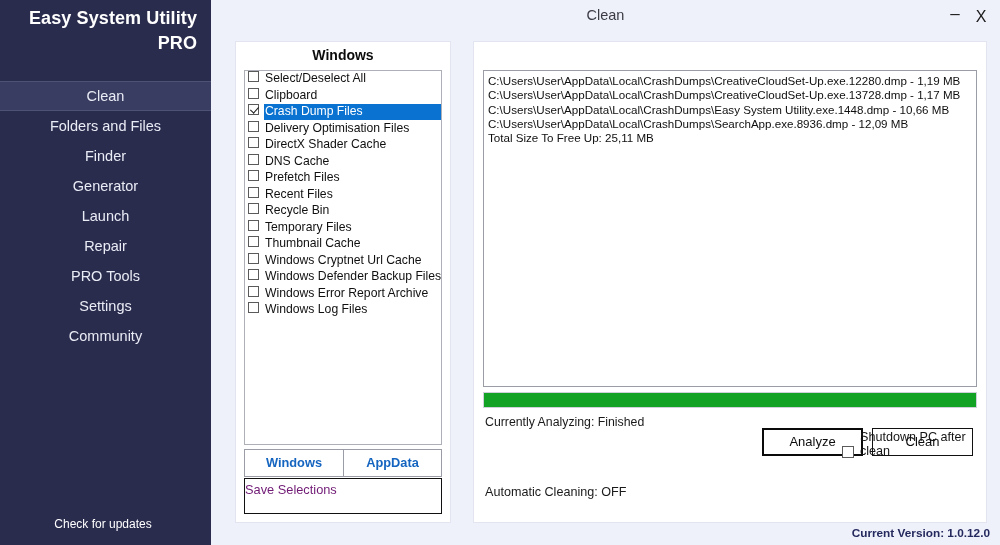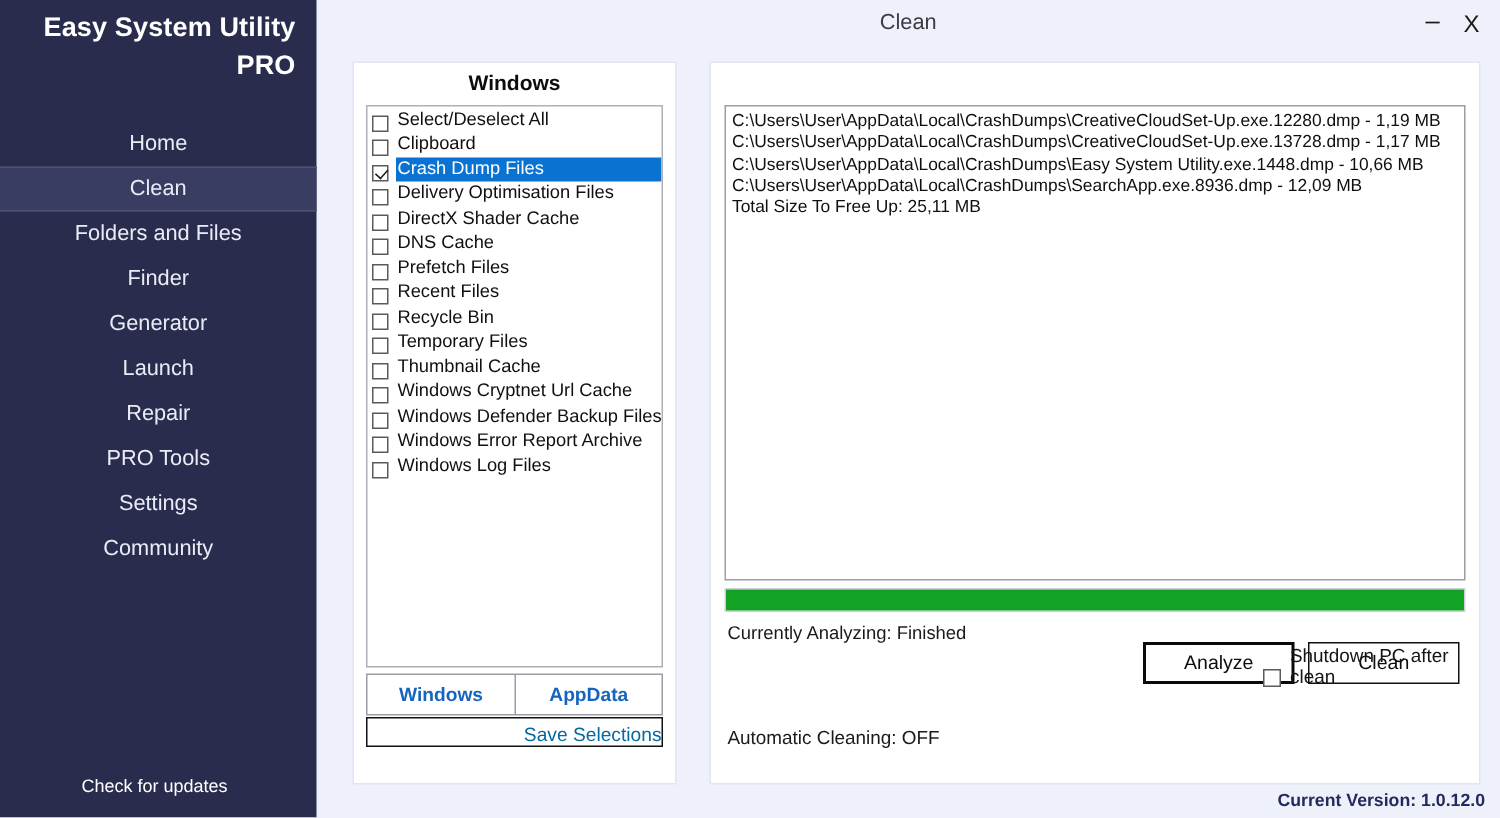--- a/index.html
+++ b/index.html
@@ -117,21 +117,21 @@
     width: 198px;
     height: 375px;
     border: 1px solid #aeb0b8;
     background: #ffffff;
     overflow: hidden;
   }
 
   .chk-row {
     height: 16.5px;
     display: flex;
-    align-items: flex-end;
+    align-items: flex-start;
     padding-left: 3px;
     cursor: pointer;
   }
   .chk-box {
     width: 11px;
     height: 11px;
     border: 1px solid #5a5a5a;
     background: #ffffff;
     flex: 0 0 auto;
     margin-right: 5px;
@@ -177,27 +177,27 @@
     font-weight: bold;
     color: #1565c0;
     cursor: pointer;
   }
   .list-tab + .list-tab { border-left: 1px solid #9b9da6; }
 
   #save-selections {
     position: absolute;
     left: 8px; top: 436px;
     width: 198px;
-    height: 20px;
+    height: 36px;
     border: 1px solid #111111;
     background: #ffffff;
-    text-align: right;
+    text-align: left;
     line-height: 22px;
     font-size: 12.8px;
-    color: #0369a1;
+    color: #701a75;
     cursor: pointer;
   }
 
   
   #right-panel {
     position: absolute;
     left: 474px; top: 42px;
     width: 512px;
     height: 480px;
     background: #ffffff;
@@ -293,21 +293,20 @@
     font-weight: bold;
     color: #252a5e;
   }
 </style>
 </head>
 <body>
 
 <div id="sidebar">
   <div id="app-title">Easy System Utility PRO</div>
   <div id="sidebar-nav">
-      <div class="nav-item">Home</div>
       <div class="nav-item active">Clean</div>
       <div class="nav-item">Folders and Files</div>
       <div class="nav-item">Finder</div>
       <div class="nav-item">Generator</div>
       <div class="nav-item">Launch</div>
       <div class="nav-item">Repair</div>
       <div class="nav-item">PRO Tools</div>
       <div class="nav-item">Settings</div>
       <div class="nav-item">Community</div>
     </div>

